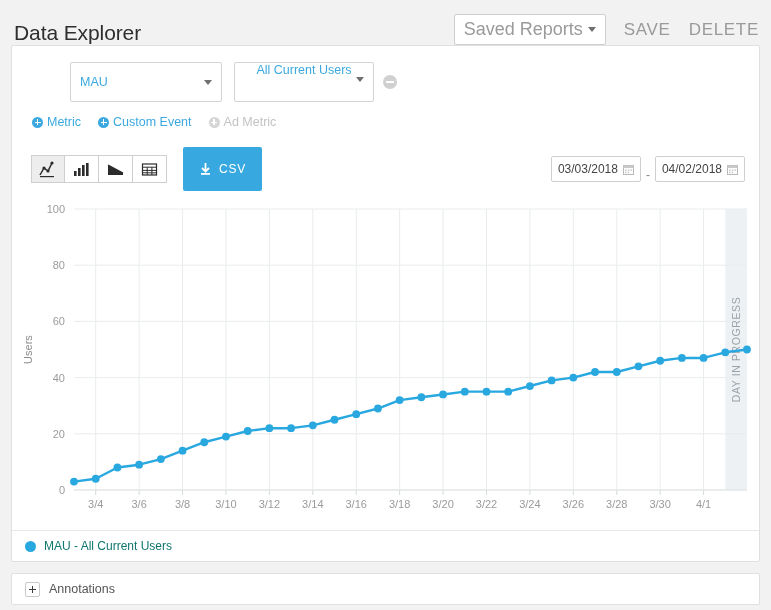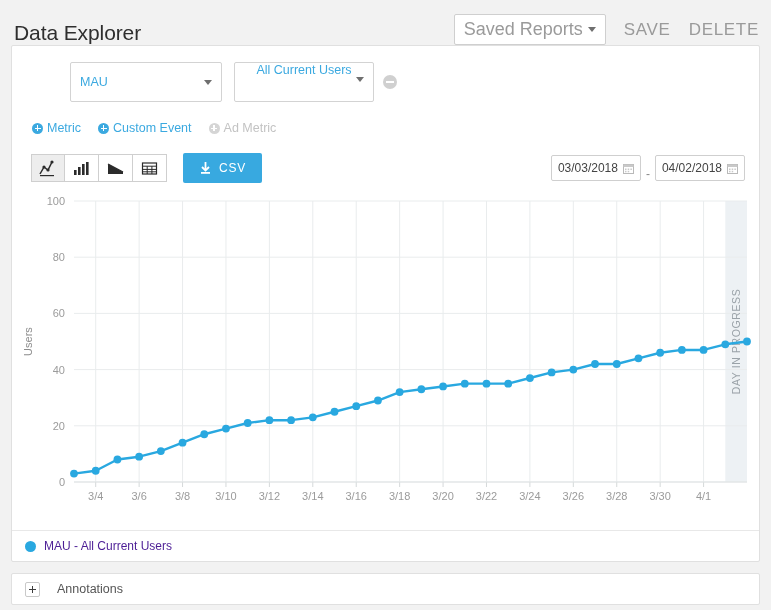--- a/index.html
+++ b/index.html
@@ -124,21 +124,20 @@
     align-items: center;
     padding: 13px 0 0 20px;
     gap: 17px;
   }
   .add-link {
     display: flex;
     align-items: center;
     font-size: 12.5px;
     color: #3ba9e0;
     cursor: pointer;
-    margin-top: 6px;
   }
   .add-link.disabled { color: #c3c3c3; cursor: default; }
   .plus-circle {
     width: 11px; height: 11px;
     border-radius: 50%;
     background: #3ba9e0;
     margin-right: 4px;
     position: relative;
     flex: none;
   }
@@ -164,21 +163,21 @@
     display: flex; align-items: center; justify-content: center;
     cursor: pointer;
   }
   .viz-btn:first-child { border-left: 1px solid #cfcfcf; }
   .viz-btn.active { background: #ededed; }
   .csv-btn {
     margin-left: 16px;
     background: #38a9e0;
     color: #fff;
     border: none;
-    height: 30px;
+    height: 44px;
     padding: 0 16px;
     font-size: 12px;
     letter-spacing: 0.8px;
     display: flex;
     align-items: center;
     gap: 7px;
     border-radius: 2px;
     cursor: pointer;
     font-family: inherit;
   }
@@ -216,32 +215,32 @@
     border-top: 1px solid #e8e8e8;
     display: flex;
     align-items: center;
     padding-left: 13px;
     gap: 8px;
   }
   .legend-dot {
     width: 11px; height: 11px; border-radius: 50%;
     background: #29a8e0;
   }
-  .legend-label { font-size: 12px; color: #4c1d95; cursor: pointer; }
+  .legend-label { font-size: 12px; color: #0f766e; cursor: pointer; }
 
   
   .annot {
     background: #fff;
     border: 1px solid #e0e0e0;
     margin: 11px 11px 0 11px;
     height: 32px;
     display: flex;
     align-items: center;
     padding-left: 13px;
-    gap: 17px;
+    gap: 9px;
     border-radius: 2px;
   }
   .plus-sq {
     width: 15px; height: 15px;
     border: 1px solid #c9c9c9;
     border-radius: 2px;
     position: relative;
     background: #fff;
     cursor: pointer;
     flex: none;

